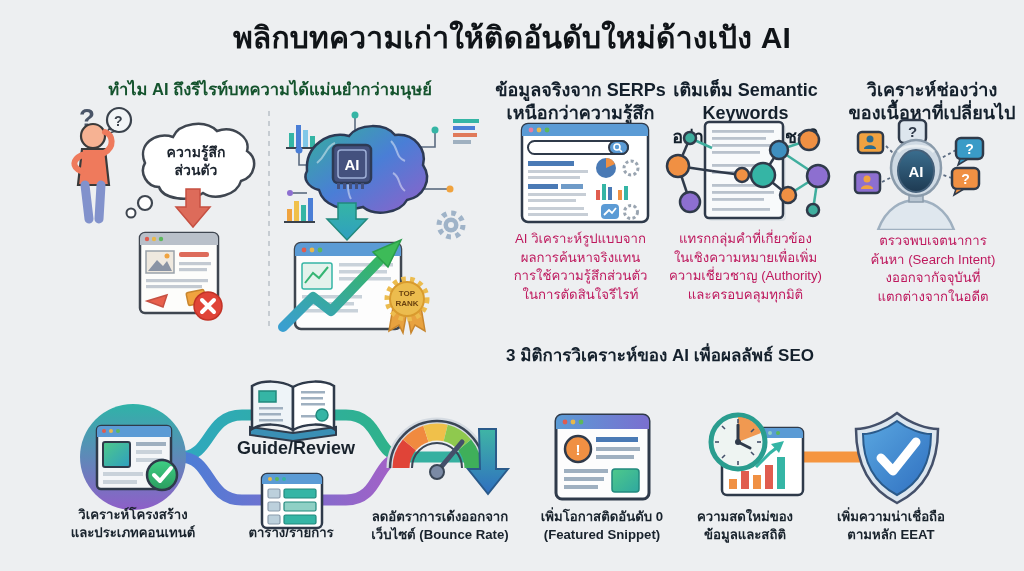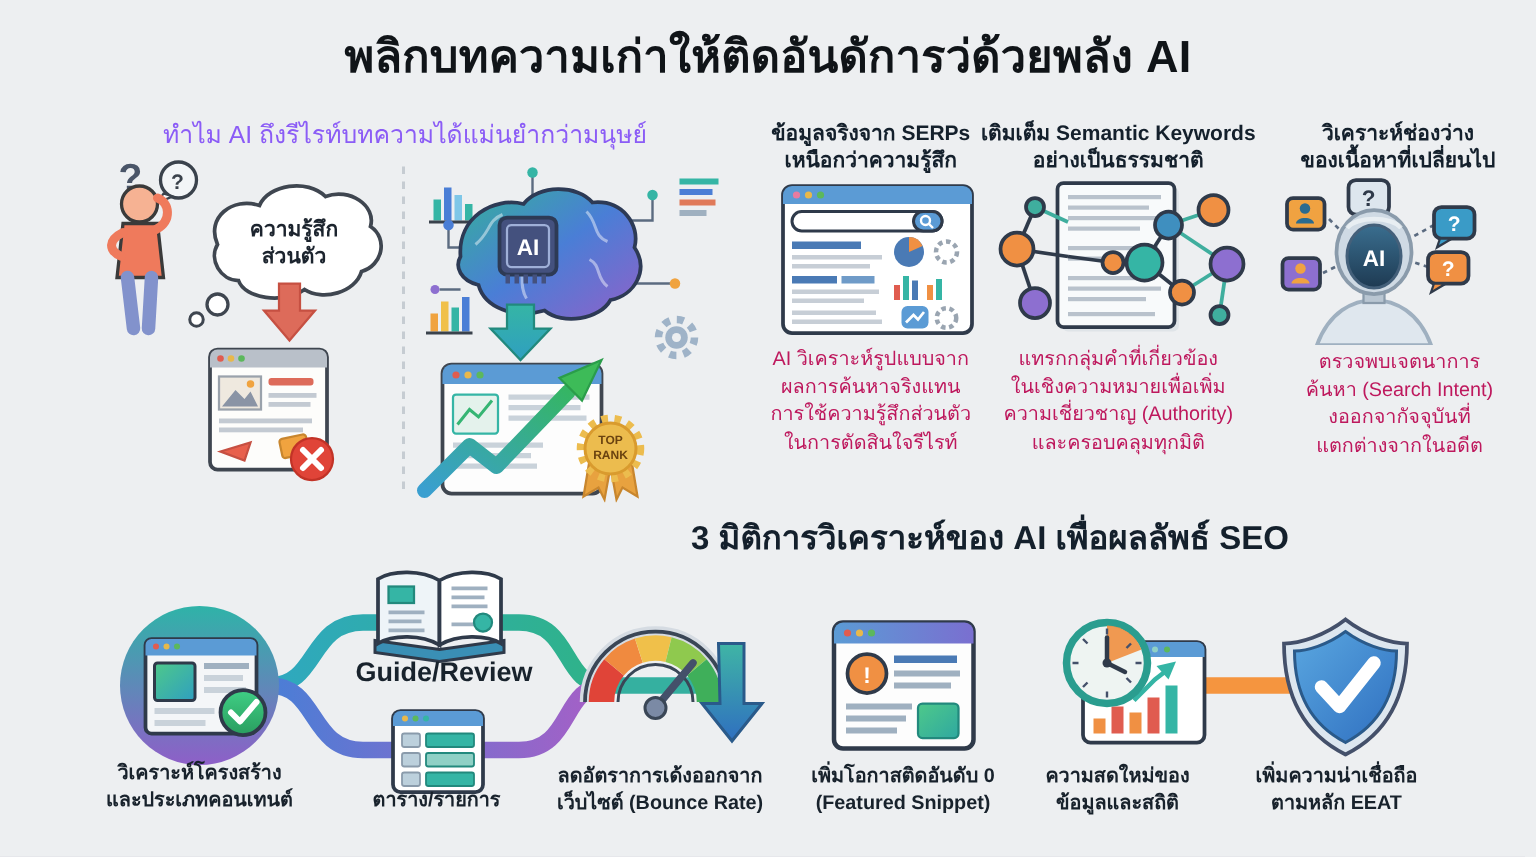--- a/index.html
+++ b/index.html
@@ -2,34 +2,34 @@
 <html><head>
 <meta charset="utf-8">
 <style>
   html,body{margin:0;padding:0;background:#dfe2e6;}
   .stage{position:relative;width:1024px;height:571px;background:#edeff1;overflow:hidden;
          font-family:"Liberation Sans","DejaVu Sans",sans-serif;color:#1c242e;}
   .abs{position:absolute;}
   .center{text-align:center;}
   .pre{white-space:pre-line;}
   .title{left:0;top:14px;width:1024px;font-size:30px;font-weight:800;color:#101418;letter-spacing:.2px;}
-  .sec-head{font-size:16.5px;font-weight:400;color:#8b5cf6;}
-  .col-head{font-size:14px;font-weight:800;line-height:1.3;color:#14202c;}
+  .sec-head{font-size:16.5px;font-weight:700;color:#14532d;}
+  .col-head{font-size:18px;font-weight:800;line-height:1.3;color:#14202c;}
   .col-body{font-size:13.2px;line-height:1.42;color:#be185d;}
-  .dim-head{font-size:22px;font-weight:800;color:#14202c;}
+  .dim-head{font-size:17px;font-weight:800;color:#14202c;}
   .flow-label{font-size:13.2px;font-weight:800;line-height:1.35;color:#18222c;}
   .guide-label{font-size:18px;font-weight:800;color:#18222c;}
   svg{display:block;}
 </style>
 </head>
 <body>
 
 <div class="stage">
 
-  <div class="abs title center">พลิกบทความเก่าให้ติดอันดัการว่ด้วยพลัง AI</div>
+  <div class="abs title center">พลิกบทความเก่าให้ติดอันดับใหม่ด้างเปัง AI</div>
 
   <div class="abs sec-head center" style="left:40px;top:76px;width:460px;">ทำไม AI ถึงรีไรท์บทความได้แม่นยำกว่ามนุษย์</div>
 
   <svg class="abs" style="left:55px;top:103px;" width="430" height="232" viewBox="0 0 430 232">
     <defs>
       <linearGradient id="brainGrad" x1="0" y1="0" x2="1" y2="1">
         <stop offset="0" stop-color="#35b09b"></stop>
           <stop offset="0.5" stop-color="#4a7ed6"></stop>
           <stop offset="1" stop-color="#9061c9"></stop>
       </linearGradient>

